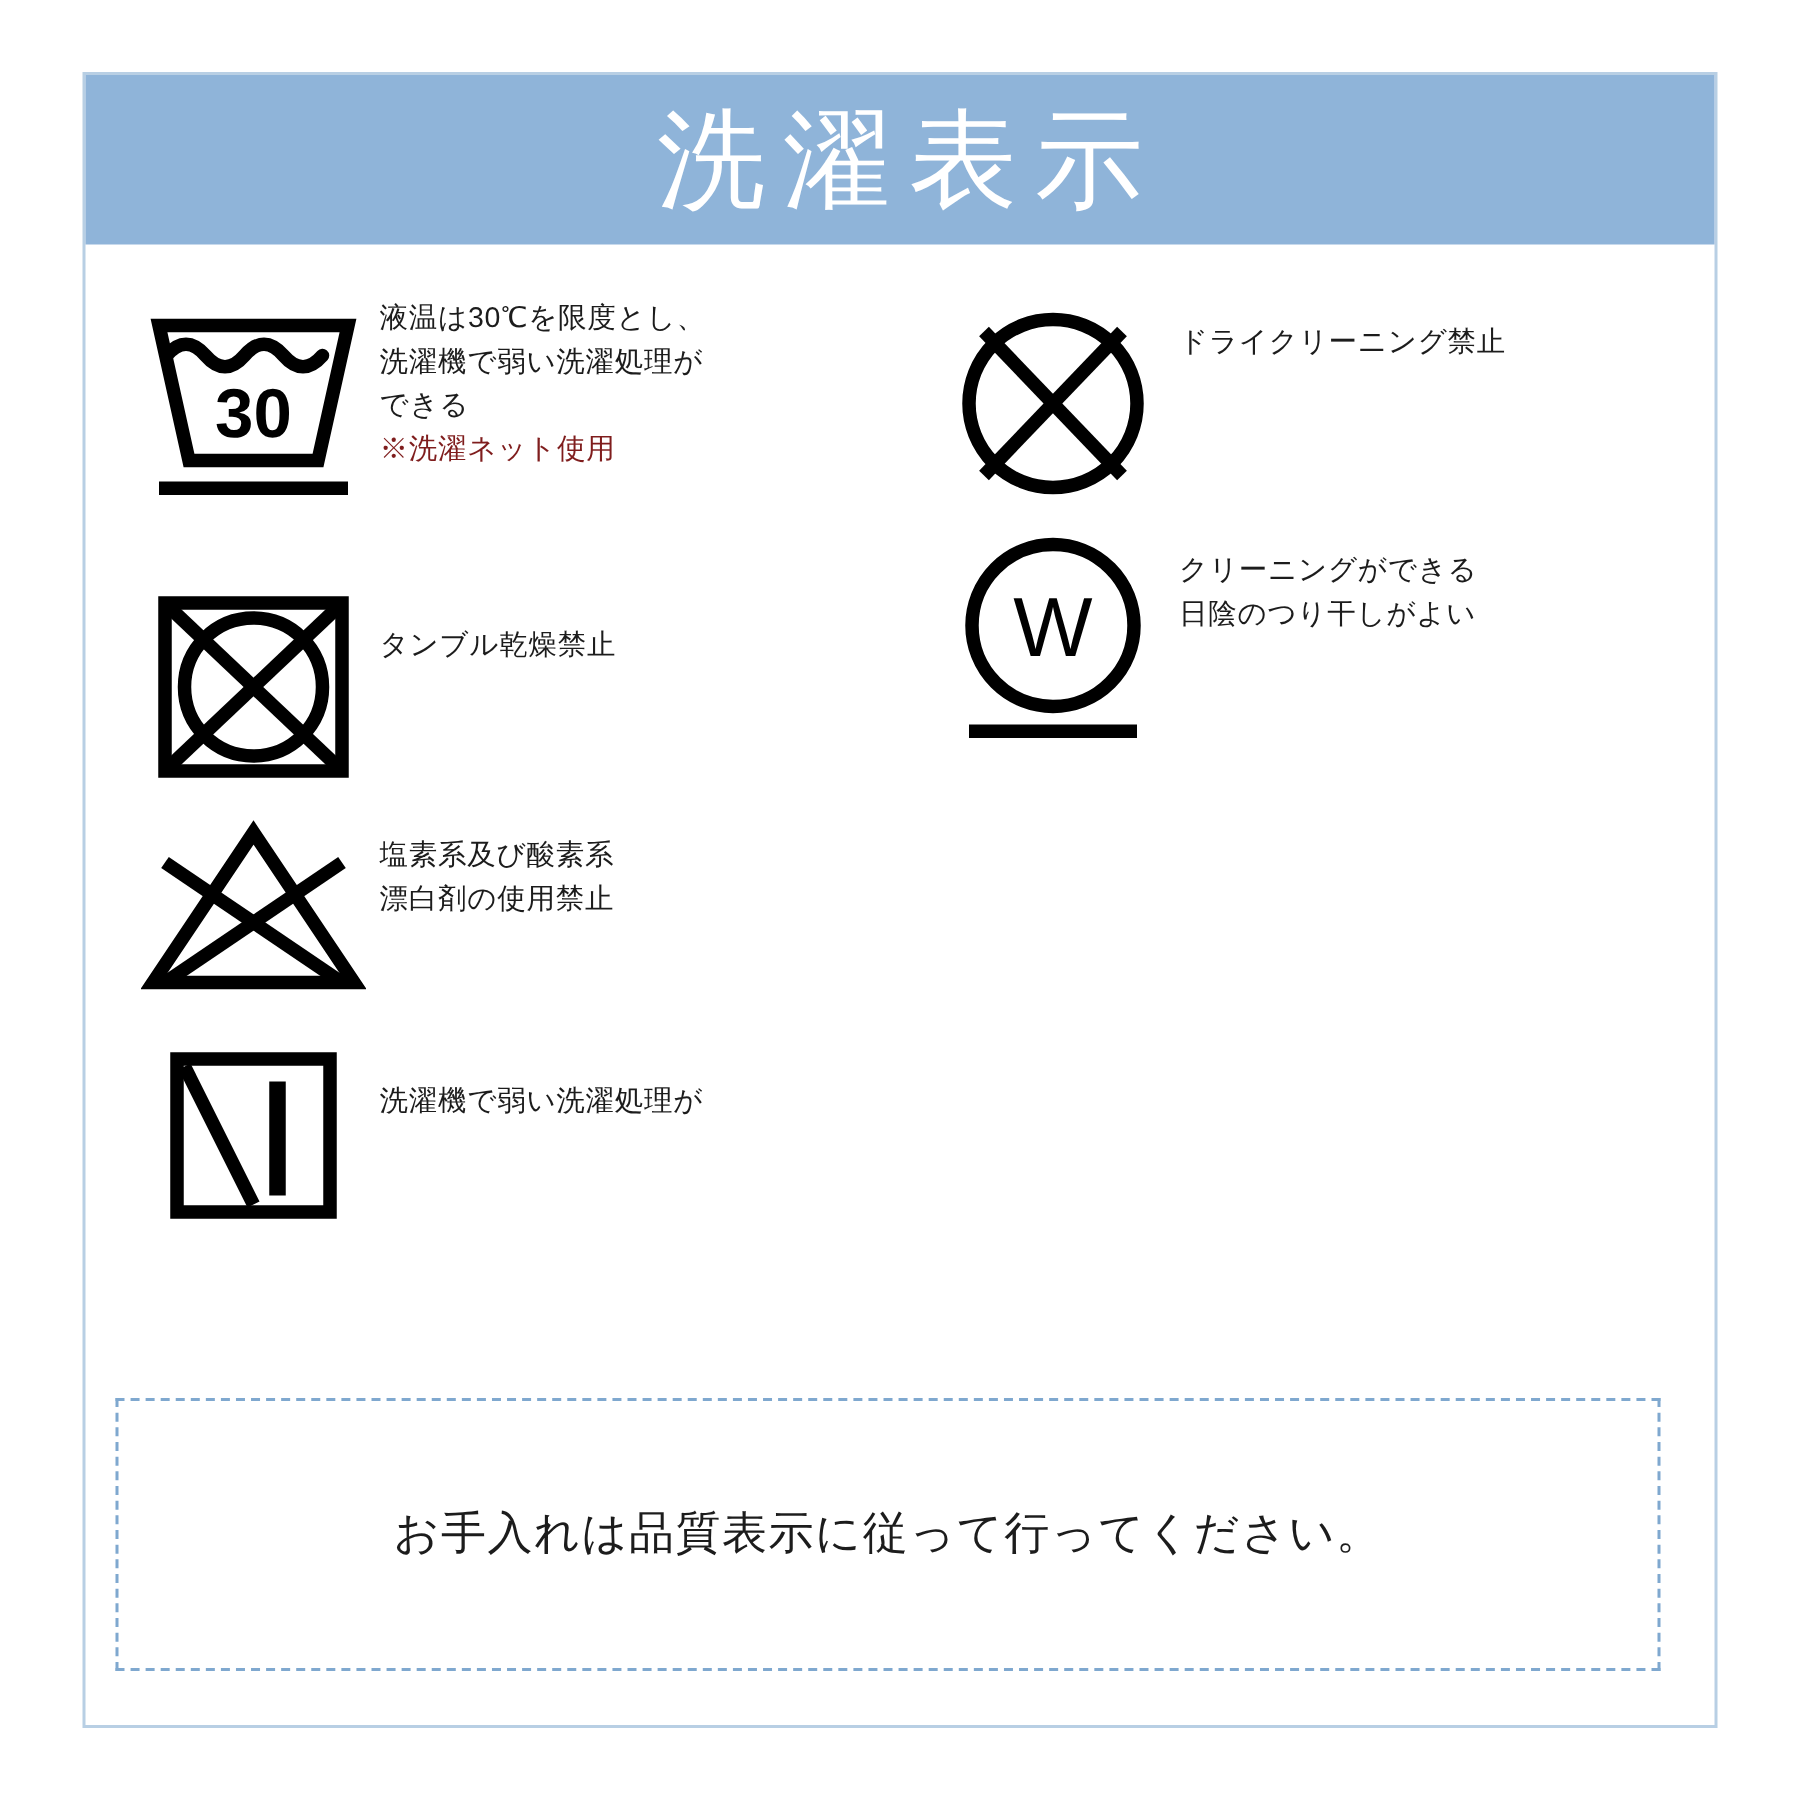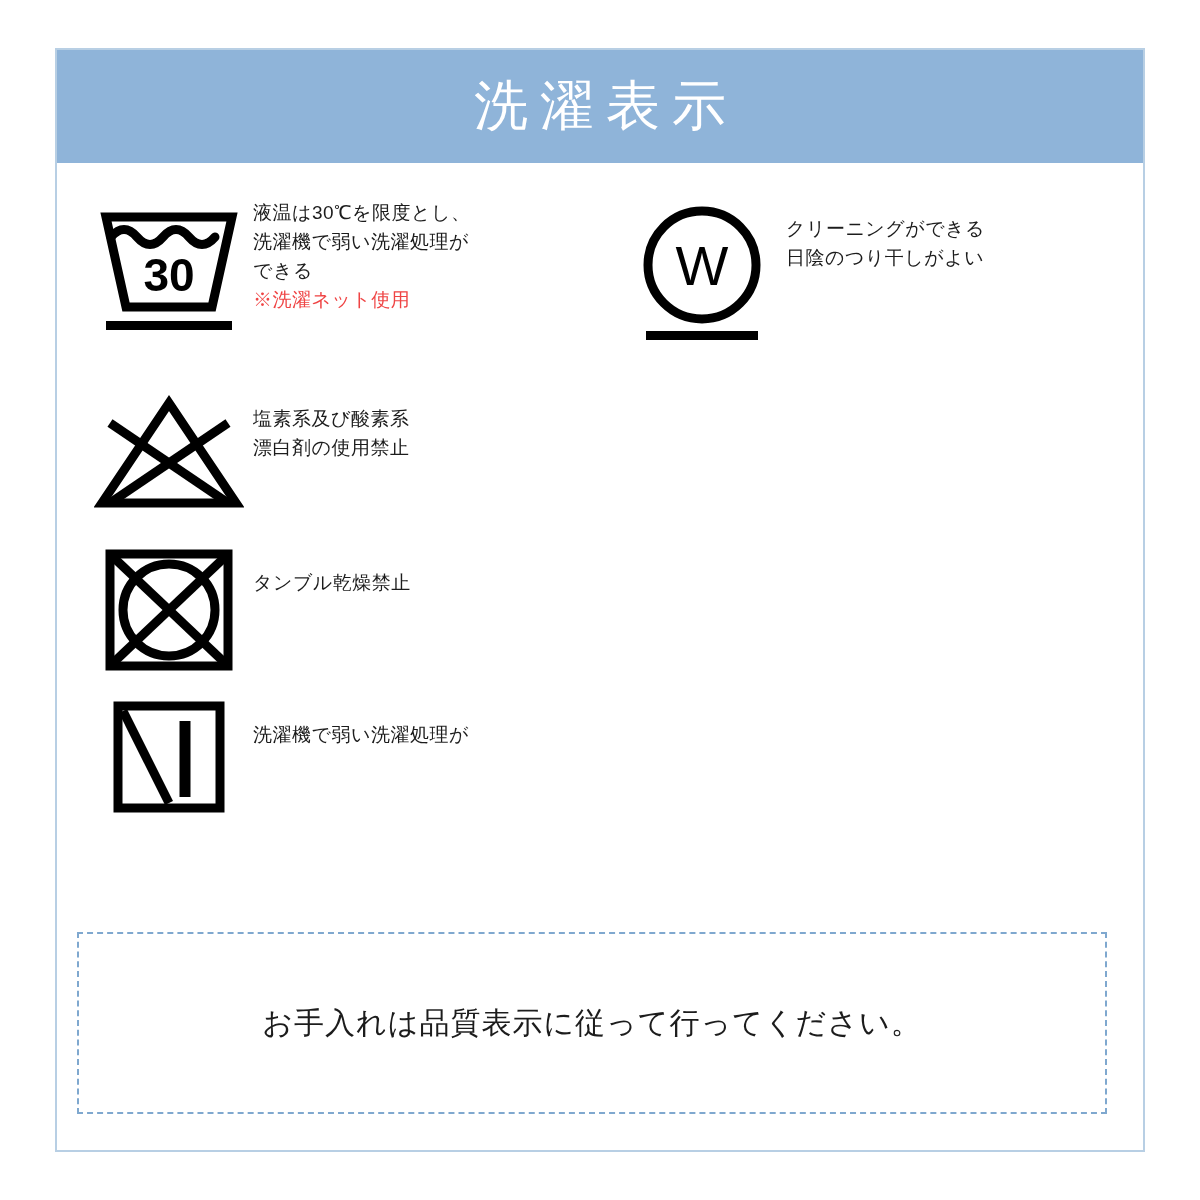--- a/index.html
+++ b/index.html
@@ -39,21 +39,21 @@
   .header {
     height: 113px;
     background: #8fb4d9;
     display: flex;
     align-items: center;
     justify-content: center;
     flex: 0 0 auto;
   }
   .header-title {
     color: #ffffff;
-    font-size: 54px;
+    font-size: 72px;
     letter-spacing: 12px;
     text-indent: 12px;
     font-weight: 400;
   }
 
   .body {
     flex: 1 1 auto;
     position: relative;
     padding: 0;
   }
@@ -92,21 +92,21 @@
   .symbol svg { display: block; }
 
   .desc {
     padding-top: 6px;
     font-size: 19px;
     line-height: 1.52;
     color: #1c1c1c;
     letter-spacing: 0.5px;
   }
   .desc .note {
-    color: #ef4444;
+    color: #7f1d1d;
     display: block;
   }
   .row.r1 .desc { padding-top: 2px; }
 
   .vcenter .desc { padding-top: 30px; }
   .vcenter2 .desc { padding-top: 18px; }
 
   .notice {
     position: absolute;
     left: 20px;
@@ -158,66 +158,78 @@
               </svg>
             </div>
             <div class="desc">
               <span>液温は30℃を限度とし、</span><br>
               <span>洗濯機で弱い洗濯処理が</span><br>
               <span>できる</span>
               <span class="note">※洗濯ネット使用</span>
             </div>
           </div>
 
-          <div class="row vcenter2">
-            <div class="symbol">
-              <svg width="150" height="120" viewBox="0 0 150 120" aria-hidden="true">
-                <path d="M75 10 L142 110 L8 110 Z" fill="none" stroke="#000" stroke-width="9" stroke-linejoin="miter"></path>
-                <line x1="16" y1="30" x2="134" y2="110" stroke="#000" stroke-width="9"></line>
-                <line x1="134" y1="30" x2="16" y2="110" stroke="#000" stroke-width="9"></line>
-              </svg>
-            </div>
-            <div class="desc">
-              <span>塩素系及び酸素系</span><br>
-              <span>漂白剤の使用禁止</span>
-            </div>
-          </div>
-
           <div class="row vcenter">
             <div class="symbol">
               <svg width="136" height="130" viewBox="0 0 136 130" aria-hidden="true">
                 <rect x="9" y="9" width="118" height="112" fill="none" stroke="#000" stroke-width="9"></rect>
                 <circle cx="68" cy="65" r="46" fill="none" stroke="#000" stroke-width="9"></circle>
                 <line x1="12" y1="12" x2="124" y2="118" stroke="#000" stroke-width="9"></line>
                 <line x1="124" y1="12" x2="12" y2="118" stroke="#000" stroke-width="9"></line>
               </svg>
             </div>
             <div class="desc">
               <span>タンブル乾燥禁止</span>
             </div>
           </div>
 
+          <div class="row vcenter2">
+            <div class="symbol">
+              <svg width="150" height="120" viewBox="0 0 150 120" aria-hidden="true">
+                <path d="M75 10 L142 110 L8 110 Z" fill="none" stroke="#000" stroke-width="9" stroke-linejoin="miter"></path>
+                <line x1="16" y1="30" x2="134" y2="110" stroke="#000" stroke-width="9"></line>
+                <line x1="134" y1="30" x2="16" y2="110" stroke="#000" stroke-width="9"></line>
+              </svg>
+            </div>
+            <div class="desc">
+              <span>塩素系及び酸素系</span><br>
+              <span>漂白剤の使用禁止</span>
+            </div>
+          </div>
+
           <div class="row vcenter">
             <div class="symbol">
               <svg width="120" height="120" viewBox="0 0 120 120" aria-hidden="true">
                 <rect x="9" y="9" width="102" height="102" fill="none" stroke="#000" stroke-width="9"></rect>
                 <line x1="14" y1="14" x2="60" y2="106" stroke="#000" stroke-width="9"></line>
                 <line x1="76" y1="24" x2="76" y2="100" stroke="#000" stroke-width="11"></line>
               </svg>
             </div>
             <div class="desc">
               <span>洗濯機で弱い洗濯処理が</span>
             </div>
           </div>
 
         </div>
 
         <div class="col col-right">
 
 
+          <div class="row vcenter2">
+            <div class="symbol">
+              <svg width="132" height="132" viewBox="0 0 132 132" aria-hidden="true">
+                <circle cx="66" cy="66" r="56" fill="none" stroke="#000" stroke-width="9"></circle>
+                <line x1="20" y1="18" x2="112" y2="114" stroke="#000" stroke-width="9"></line>
+                <line x1="112" y1="18" x2="20" y2="114" stroke="#000" stroke-width="9"></line>
+              </svg>
+            </div>
+            <div class="desc">
+              <span>ドライクリーニング禁止</span>
+            </div>
+          </div>
 
           <div class="row vcenter2">
             <div class="symbol">
               <svg width="132" height="146" viewBox="0 0 132 146" aria-hidden="true">
                 <circle cx="66" cy="62" r="54" fill="none" stroke="#000" stroke-width="9"></circle>
                 <text x="66" y="82" font-family="'Liberation Sans', sans-serif" font-size="56" font-weight="400" text-anchor="middle" fill="#000">W</text>
                 <rect x="10" y="128" width="112" height="9" fill="#000"></rect>
               </svg>
             </div>
             <div class="desc">

